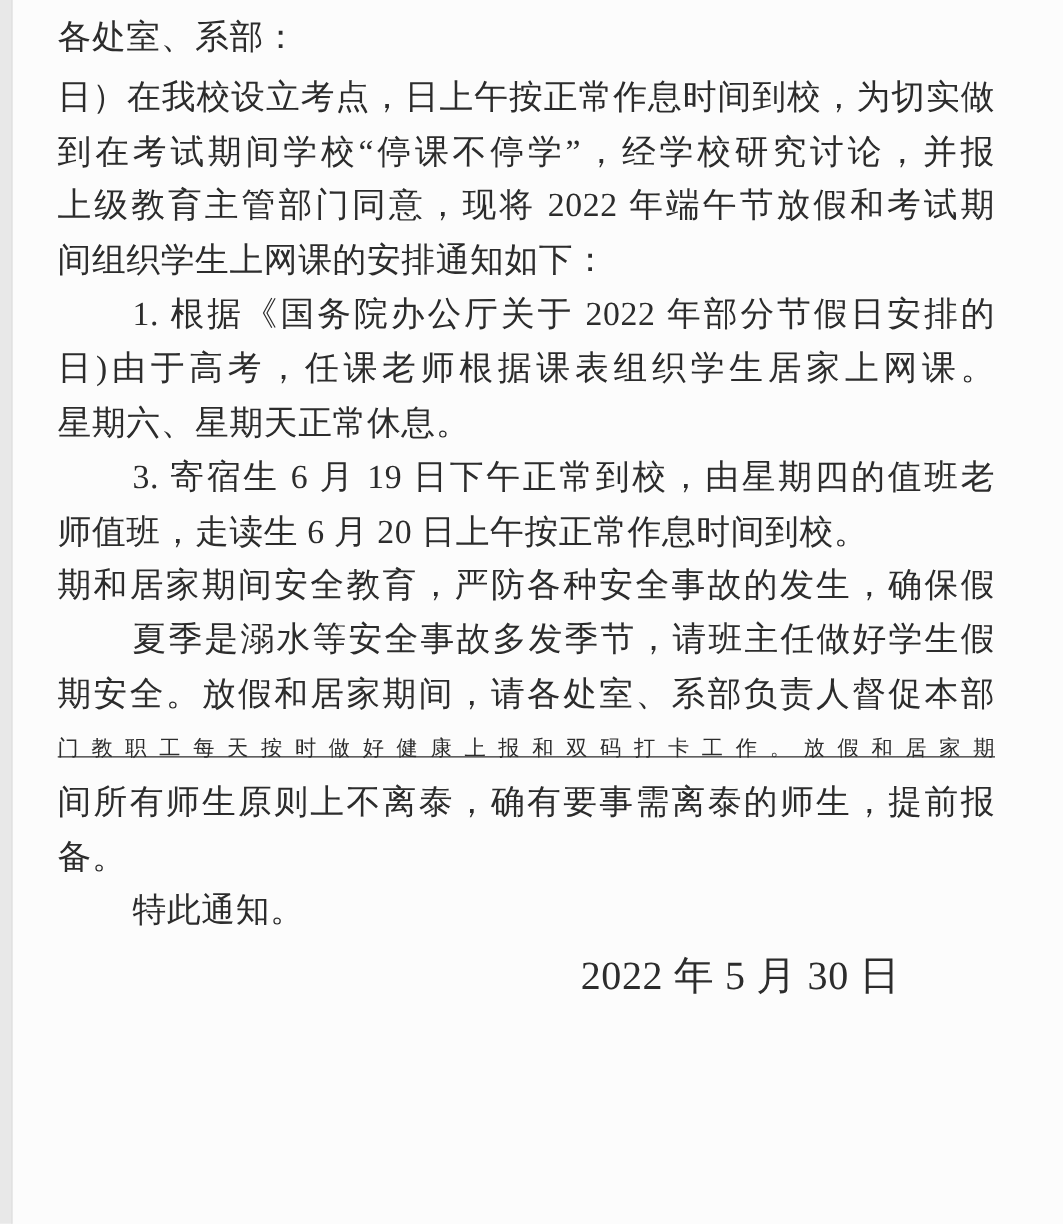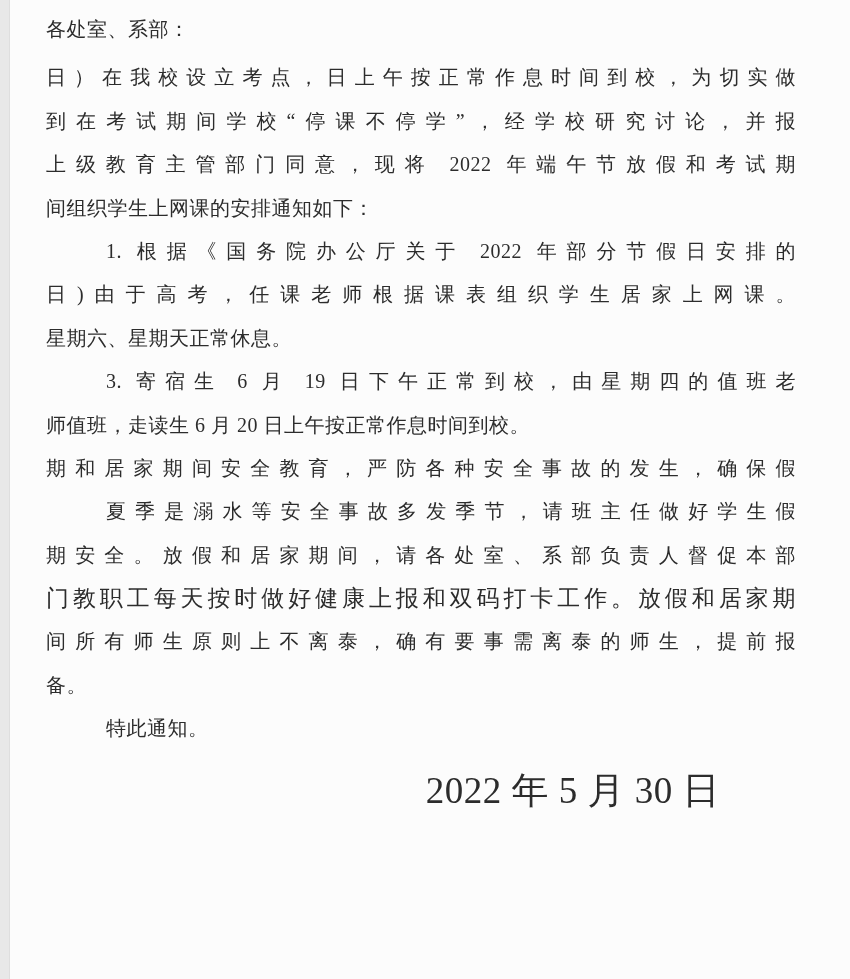--- a/index.html
+++ b/index.html
@@ -19,38 +19,38 @@
     background: #e8e8e8;
     border-right: 1px solid #dedede;
   }
   .doc {
     position: absolute;
     left: 46px;
     top: 8px;
     width: 750px;
   }
   .line {
-    font-size: 20px;
+    font-size: 27px;
     line-height: 43.4px;
     height: 43.4px;
     overflow: hidden;
     letter-spacing: 0.5px;
     text-align: left;
   }
   .line.first { margin-bottom: 5px; }
   .line.indent { padding-left: 60px; }
   .line.justify {
     text-align: justify;
     text-align-last: justify;
     text-justify: inter-character;
   }
-  .line.small { font-size: 23px; }
+  .line.small { font-size: 17px; text-decoration: underline; }
   .date-line {
-    margin-top: 18px;
-    font-size: 37px;
+    margin-top: 8px;
+    font-size: 32px;
     line-height: 43px;
     height: 43px;
     text-align: right;
     padding-right: 76px;
     letter-spacing: 0.5px;
   }
 </style>
 </head>
 <body style="background: rgb(252, 252, 252); color: rgb(44, 44, 44);">
 

